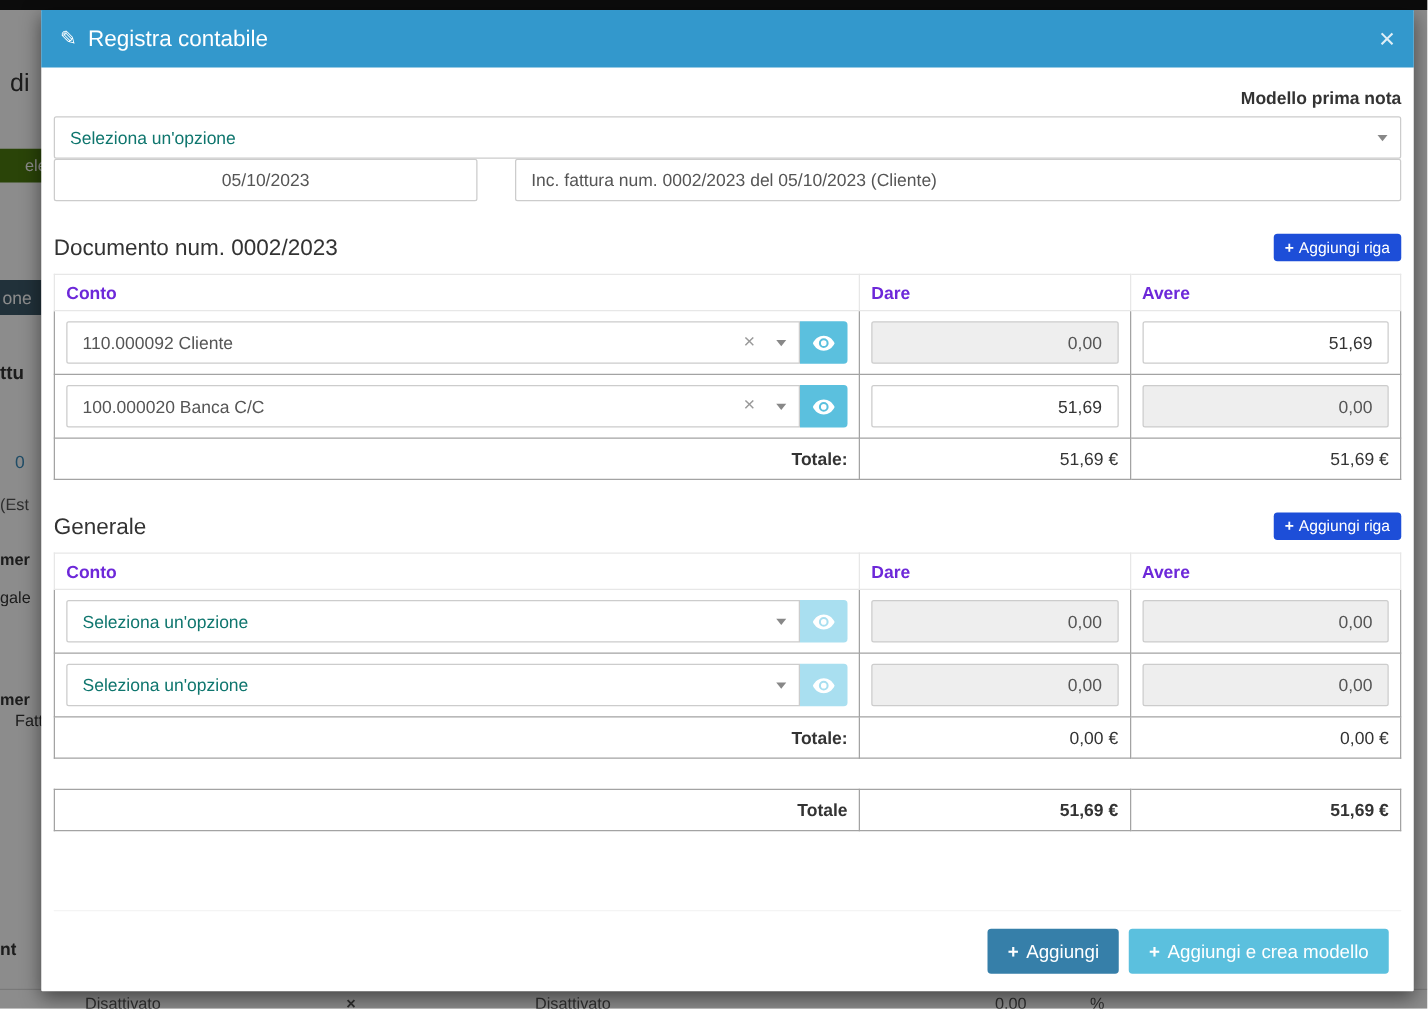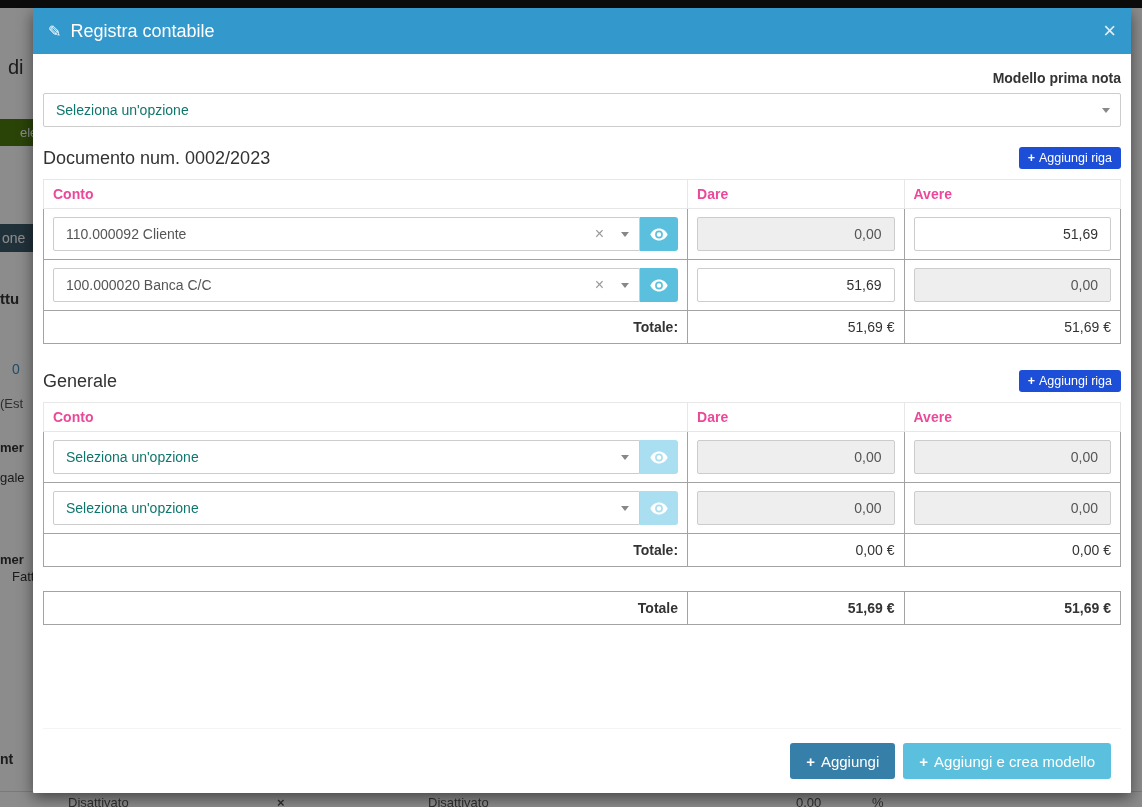--- a/index.html
+++ b/index.html
@@ -72,21 +72,21 @@
 
   .section-head { display:flex; align-items:flex-end; justify-content:space-between;
                   margin:20px 0 10px; }
   .section-title { font-size:18px; color:#333; }
   .btn-add-row { background:#1d4ed8; color:#fff; border:none; border-radius:3px;
                  font-size:12.5px; padding:4px 9px; cursor:pointer; font-family:inherit;margin-left:33px; }
   .btn-add-row .plus { font-weight:bold; margin-right:4px; }
 
   table.acc { width:100%; border-collapse:collapse; table-layout:fixed; }
   table.acc col.c1 { width:59.8%; } table.acc col.c2 { width:20.1%; } table.acc col.c3 { width:20.1%; }
-  table.acc th { text-align:left; font-weight:bold; font-size:14px; color:#ec4899;
+  table.acc th { text-align:left; font-weight:bold; font-size:14px; color:#6d28d9;
                  padding:6px 9px; border:1px solid #e7e7e7; }
   table.acc td { padding:8px 9px; border:1px solid #a3a3a3; vertical-align:middle; }
 
   .conto-group { display:flex; }
   .conto-group .select-box { flex:1; border-radius:2px 0 0 2px; }
   .eye-btn { width:38px; height:34px; background:#5bc0de; border:none; cursor:pointer;
              border-radius:0 3px 3px 0; display:flex; align-items:center; justify-content:center; }
   .eye-btn.off { background:#a9dff0; cursor:default; }
 
   .num-input { width:100%; height:34px; border:1px solid #ccc; border-radius:2px;
@@ -148,20 +148,28 @@
   </div>
 
   <div class="modal-body">
 
     <div class="form-label" style="margin-top:6px;">Modello prima nota</div>
     <div class="select-box">
       <span class="sel-text">Seleziona un'opzione</span>
       <span class="caret"></span>
     </div>
 
+    <div class="two-col">
+      <div class="col-date">
+        <input class="text-input center" value="05/10/2023" style="">
+      </div>
+      <div class="col-causale">
+        <input class="text-input" value="Inc. fattura num. 0002/2023 del 05/10/2023 (Cliente)" style="">
+      </div>
+    </div>
 
     <div class="section-head">
       <div class="section-title">Documento num. 0002/2023</div>
       <button class="btn-add-row">
         <span class="plus">+</span><span>Aggiungi riga</span>
       </button>
     </div>
 
     <table class="acc">
       <colgroup>

